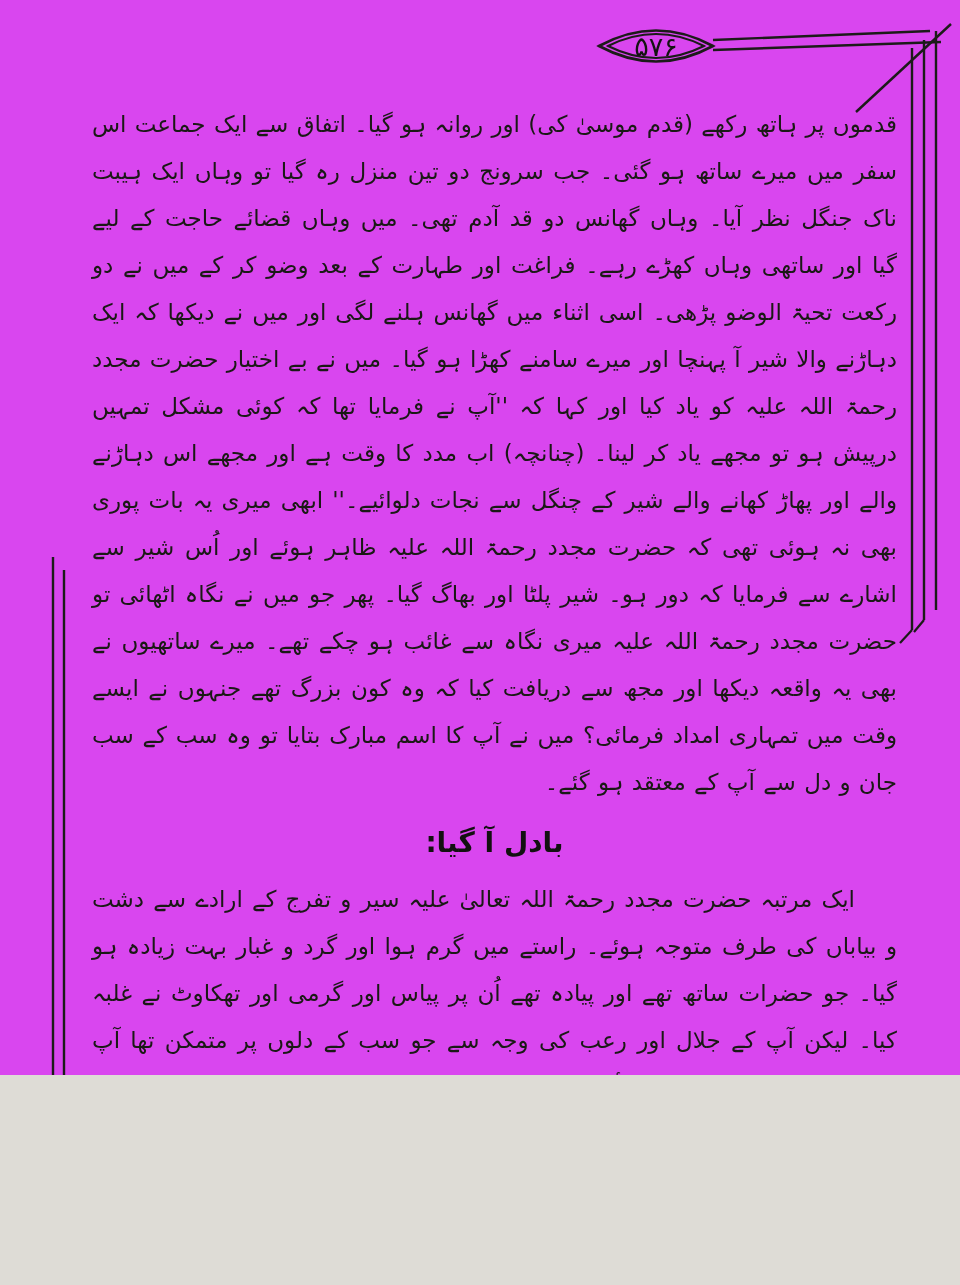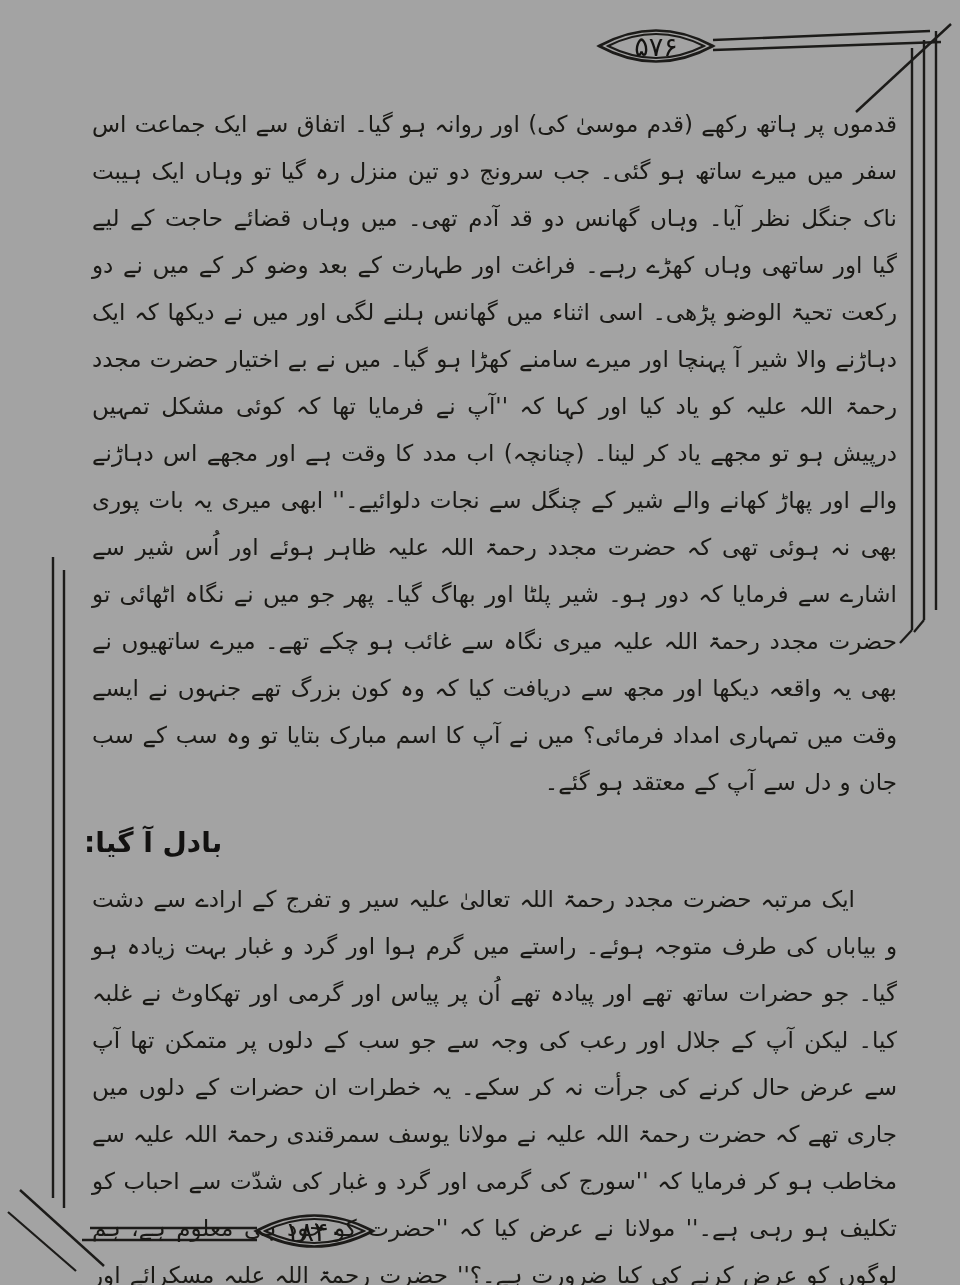--- a/index.html
+++ b/index.html
@@ -3,23 +3,23 @@
 <meta charset="utf-8">
 <style>
   html,body{margin:0;padding:0;}
   body{
     background:#dedcd6;
     font-family:"DejaVu Sans","Liberation Sans",sans-serif;
   }
   .page{
     position:relative;
     width:960px;
-    height:1285px;
+    height:1075px;
     margin:0 auto;
-    background:#a3a3a3;
+    background:#d946ef;
     overflow:hidden;
     color:#161616;
   }
   .ornaments{
     position:absolute;
     inset:0;
     width:960px;
     height:1285px;
     pointer-events:none;
   }
@@ -51,21 +51,21 @@
   }
   .body-para.indent{
     text-indent:42px;
   }
   .section-heading{
     margin:14px 0 10px 0;
     font-size:28px;
     font-weight:bold;
     line-height:46px;
     color:#121110;
-    text-align:left;
+    text-align:center;
   }
 </style>
 </head>
 <body>
 
 <div class="page">
 
   <svg class="ornaments" viewBox="0 0 960 1285" xmlns="http://www.w3.org/2000/svg">
 
     <g>

